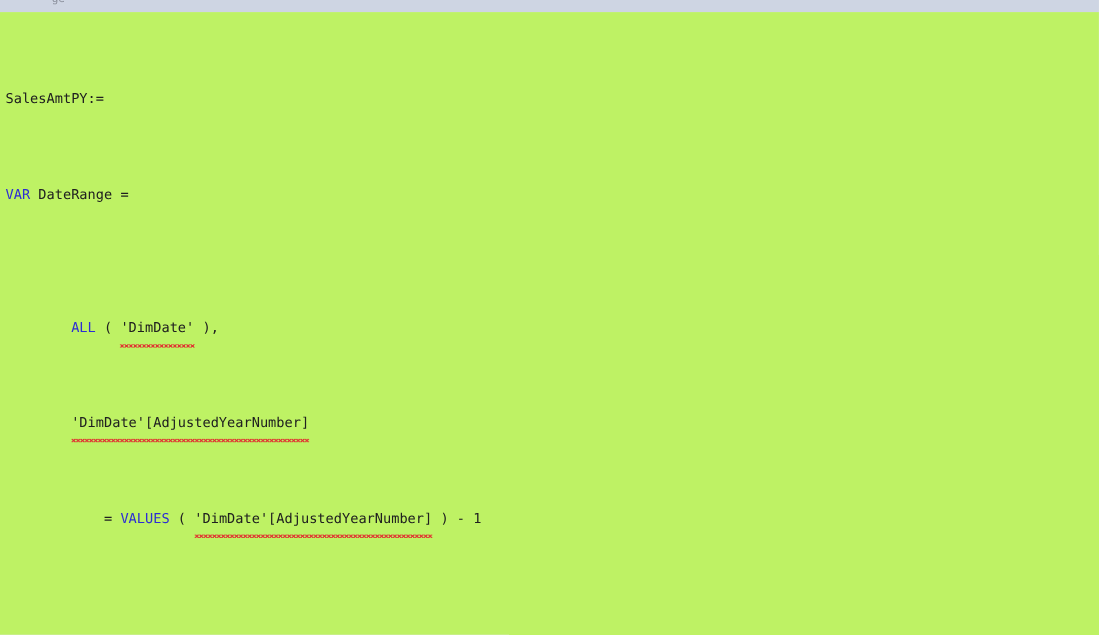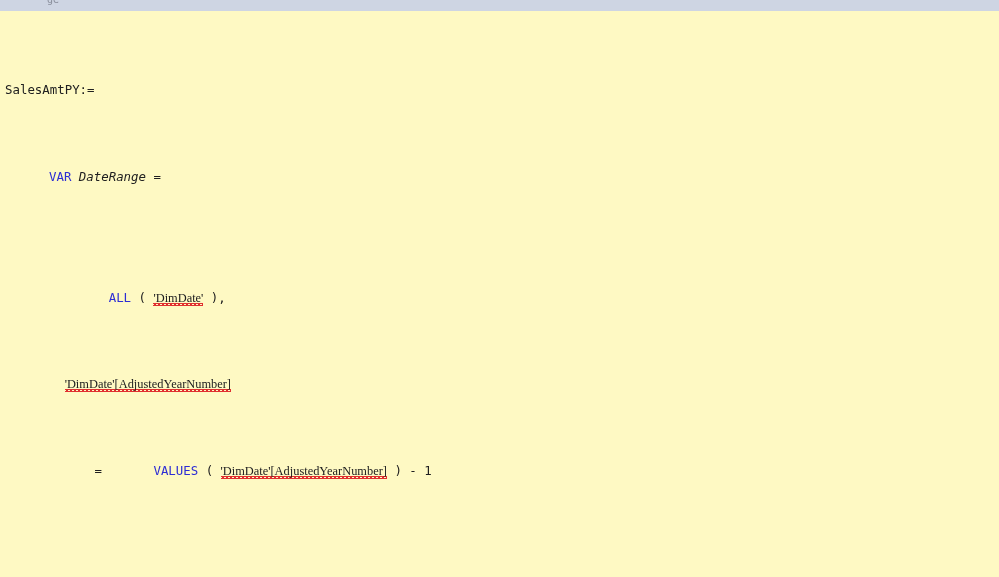--- a/index.html
+++ b/index.html
@@ -56,55 +56,54 @@
     color: #202020;
     letter-spacing: 0px;
   }
 
   .line {
     white-space: pre;
     height: 17.3px;
   }
 
   
-  .kw   { color: #2d2dd4; margin-left: 44px; }          
+  .kw   { color: #2d2dd4; }          
   .op   { color: #202020; }          
   .ident{ color: #1b1b1b; }          
   .num  { color: #202020; }
   .plain{ color: #202020; }
 
   
   .sq {
     position: relative;
     display: inline;
     background-repeat: repeat-x;
     background-position: left bottom 0px;
     background-size: 4px 3px;
     background-image:
       linear-gradient(45deg, transparent 40%, #e03030 40%, #e03030 60%, transparent 60%),
       linear-gradient(-45deg, transparent 40%, #e03030 40%, #e03030 60%, transparent 60%);
-    padding-bottom: 1px;
-    font-family: Liberation Serif, serif;
+    padding-bottom: 11px;
   }
 </style>
 </head>
 <body>
 
 <div id="top-strip" style="background: rgb(206, 213, 227);">
   <span id="top-strip-fragment">ge</span>
 </div>
 
-<div id="code-surface" style="background: #fef9c3;">
+<div id="code-surface" style="background: #bef264;">
   <div id="code-block">
 
     
     <div class="line"><span class="plain" style="color: rgb(32, 32, 32);">SalesAmtPY:=</span></div>
 
     
-    <div class="line"><span class="kw" style="color: rgb(45, 45, 212);">VAR</span><span class="plain" style="color: rgb(32, 32, 32); font-style: italic;"> DateRange =</span></div>
+    <div class="line"><span class="kw" style="color: rgb(45, 45, 212);">VAR</span><span class="plain" style="color: rgb(32, 32, 32);"> DateRange =</span></div>
 
     
 
     
     <div class="line"><span class="op" style="color: rgb(32, 32, 32);">        </span><span class="kw" style="color: rgb(45, 45, 212);">ALL</span><span class="op" style="color: rgb(32, 32, 32);"> ( </span><span class="ident sq" style="color: rgb(32, 32, 32);">'DimDate'</span><span class="op" style="color: rgb(32, 32, 32);"> ),</span></div>
 
     
     <div class="line"><span class="op" style="color: rgb(32, 32, 32);">        </span><span class="ident sq" style="color: rgb(32, 32, 32);">'DimDate'[AdjustedYearNumber]</span></div>
 
     

